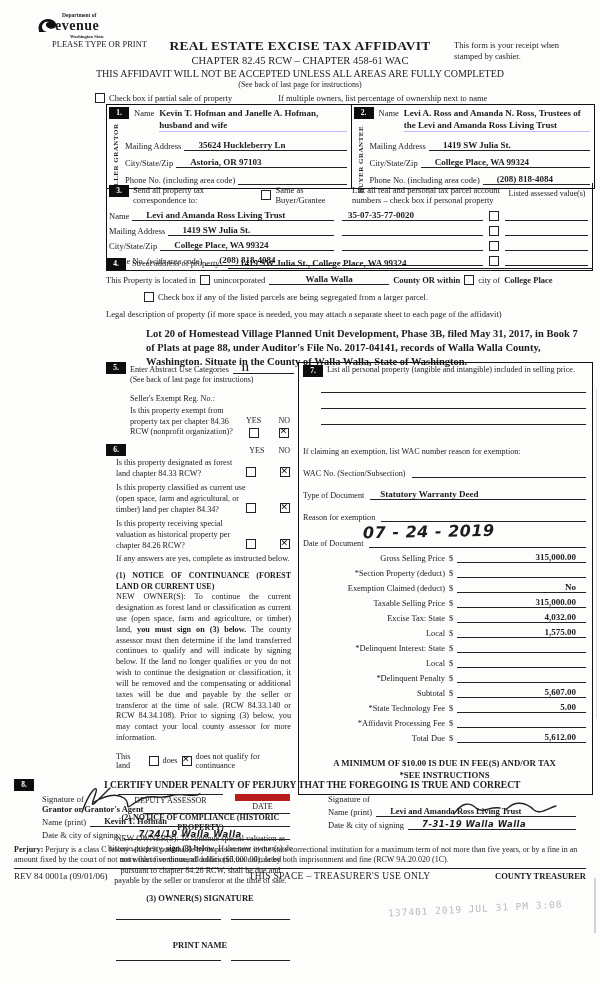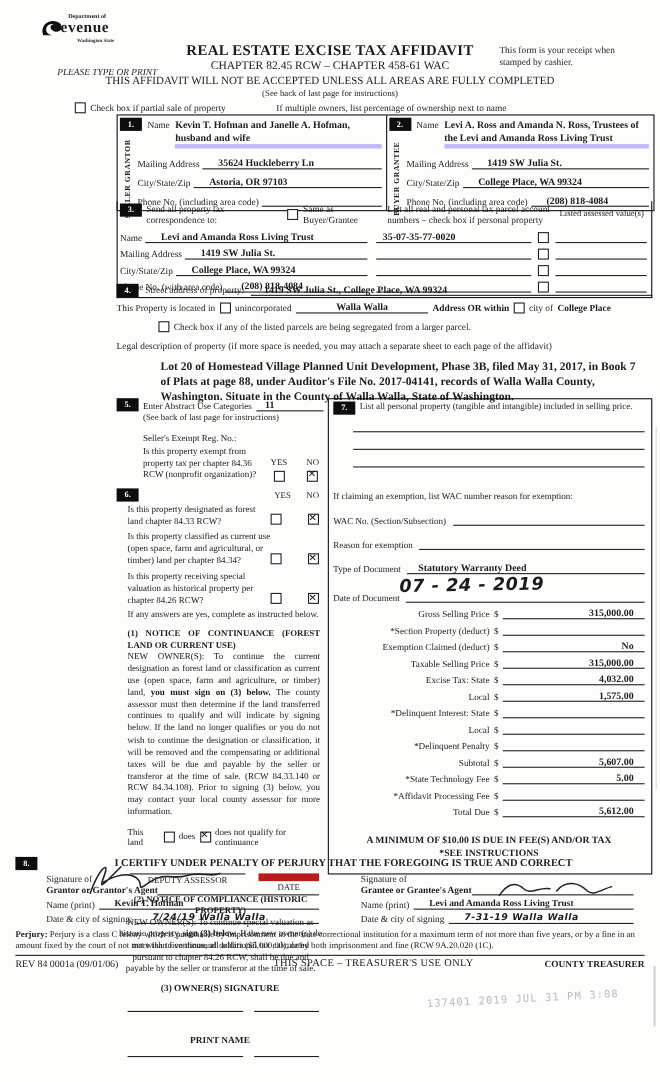--- a/index.html
+++ b/index.html
@@ -6,45 +6,45 @@
   .page{position:relative;width:600px;height:984px;background:#fdfdfc;margin:0 auto;
         font-family:"Liberation Serif",serif;color:#1c1c1c;font-size:9px;overflow:hidden;}
   .bold{font-weight:bold;}
   
   .logo{position:absolute;left:36px;top:12px;width:95px;}
   .logo-dept{font-size:5.5px;font-weight:bold;margin-left:26px;}
   .logo-row{display:flex;align-items:center;}
   .logo-swoosh{width:22px;height:16px;}
   .logo-name{font-size:14px;font-weight:bold;letter-spacing:.5px;margin-left:-3px;}
   .logo-state{font-size:4.5px;font-weight:bold;margin-left:34px;}
-  .please{position:absolute;left:52px;top:60px;font-size:8.5px;font-style:italic;}
+  .please{position:absolute;left:52px;top:39px;font-size:8.5px;}
   .titleblock{position:absolute;left:120px;top:38px;width:360px;text-align:center;}
   .title{font-size:13.5px;font-weight:bold;letter-spacing:.3px;}
   .chapter{font-size:10.5px;margin-top:1px;}
   .receipt{position:absolute;right:38px;top:40px;width:108px;font-size:8.5px;line-height:1.25;}
   .warning{position:absolute;left:0;top:68px;width:100%;text-align:center;font-size:10px;font-weight:normal;}
   .seeback{position:absolute;left:0;top:80px;width:100%;text-align:center;font-size:8px;}
   
   .numbox{display:inline-block;background:#0d0d0d;color:#fff;font-weight:bold;font-size:7.5px;
           padding:1px 0 2px;width:20px;text-align:center;flex:none;}
   .cb{display:inline-block;width:8px;height:8px;border:1px solid #222;background:#fff;flex:none;
       position:relative;vertical-align:-1px;}
   .cb.checked::after{content:"✕";position:absolute;left:-0.5px;top:-1.5px;font-size:9px;line-height:9px;color:#111;}
   .hw{font-family:"DejaVu Sans",sans-serif;font-style:italic;letter-spacing:.5px;}
   
   .toprow{position:absolute;left:0;top:93px;width:100%;display:flex;font-size:8.5px;}
-  .toprow .left{margin-left:68px;display:flex;align-items:center;gap:4px;}
+  .toprow .left{margin-left:95px;display:flex;align-items:center;gap:4px;}
   .toprow .right{margin-left:46px;}
   
   .parties{position:absolute;left:106px;top:104px;width:487px;border:1.5px solid #111;display:flex;}
   .party{width:50%;padding:2px 4px 3px 2px;box-sizing:border-box;}
   .party.sep{border-left:1.5px solid #111;}
   .party .namerow{display:flex;gap:5px;align-items:flex-start;}
   .party .nlbl{font-size:8.5px;margin-top:1px;}
-  .party .nval{flex:1;font-weight:bold;font-size:9px;border-bottom:4px solid #c4b5fd;line-height:1.35;
+  .party .nval{flex:1;font-weight:bold;font-size:9px;border-bottom:1px solid #c4b5fd;line-height:1.35;
                box-decoration-break:clone;-webkit-box-decoration-break:clone;}
   .party .lower{display:flex;margin-top:2px;}
   .vlabel{width:16px;flex:none;display:flex;align-items:center;justify-content:center;}
   .vlabel .rot{transform:rotate(-90deg);font-size:7px;font-weight:bold;letter-spacing:.5px;
                white-space:nowrap;line-height:1.3;text-align:center;}
   .fields{flex:1;}
   .frow{display:flex;align-items:flex-end;margin-top:6px;font-size:8.5px;gap:3px;}
   .frow .fv{flex:1;border-bottom:1px solid #222;font-weight:bold;font-size:9px;padding-left:14px;min-height:10px;}
   
   .sec3{position:absolute;left:106px;top:183px;width:487px;border:1.5px solid #111;border-top:none;
@@ -287,21 +287,21 @@
       <span>Street address of property:</span>
       <span class="s4street">1419 SW Julia St., College Place, WA  99324</span>
     </div>
   </div>
   <div class="sec4b">
     <div class="locrow">
       <span>This Property is located in</span>
       <span class="cb"></span>
       <span>unincorporated</span>
       <span class="loccounty">Walla Walla</span>
-      <span class="bold">Address OR  within</span>
+      <span class="bold">County OR  within</span>
       <span class="cb"></span>
       <span>city of</span>
       <span class="bold">College Place</span>
     </div>
     <div class="segrow">
       <span class="cb"></span>
       <span>Check box if any of the listed parcels are being segregated from a larger parcel.</span>
     </div>
     <div class="legallbl">Legal description of property (if more space is needed, you may attach a separate sheet to each page of the affidavit)</div>
     <div class="legal">Lot 20 of Homestead Village Planned Unit Development, Phase 3B, filed May 31, 2017, in Book 7 of Plats at page 88, under Auditor's File No. 2017-04141, records of Walla Walla County, Washington. Situate in the County of Walla Walla, State of Washington.</div>
@@ -402,26 +402,26 @@
       </div>
       <div class="s7blank"></div>
       <div class="s7blank"></div>
       <div class="s7blank"></div>
       <div class="s7note">If claiming an exemption, list WAC number reason for exemption:</div>
       <div class="s7frow">
           <span class="lbl">WAC No. (Section/Subsection)</span>
           <span class="val"></span>
         </div>
       <div class="s7frow">
+          <span class="lbl">Type of Document</span>
+          <span class="val">Statutory Warranty Deed</span>
+        </div>
+      <div class="s7frow">
           <span class="lbl">Reason for exemption</span>
           <span class="val"></span>
-        </div>
-      <div class="s7frow">
-          <span class="lbl">Type of Document</span>
-          <span class="val">Statutory Warranty Deed</span>
         </div>
       <div class="dated">
         <span class="lbl">Date of Document</span>
         <span class="val"></span>
         <span class="hw hwdate">07 - 24 - 2019</span>
       </div>
 
       <div class="mrow">
           <span class="mlbl">Gross Selling Price</span>
           <span class="mdollar">$</span>
@@ -517,24 +517,20 @@
         <div class="s8r3">
             <span>Date &amp; city of signing:</span>
             <span class="val hw">7/24/19   Walla Walla</span>
           </div>
       </div>
       <div class="s8col">
         <svg class="s8sig" style="left:150px;top:2px;width:110px;height:26px;" viewBox="0 0 110 26">
           <path d="M4 18 C12 6 20 6 26 12 C32 18 40 10 50 12 M56 14 C64 4 76 6 84 14 C90 19 98 12 106 10" stroke="#222" stroke-width="1.3" fill="none" stroke-linecap="round"></path>
         </svg>
         <div class="s8r1">Signature of</div>
-        <div class="s8r2">
-            <span>Grantee or Grantee's Agent</span>
-            <span class="tail"></span>
-          </div>
         <div class="s8r3">
             <span>Name (print)</span>
             <span class="val">Levi and Amanda Ross Living Trust</span>
           </div>
         <div class="s8r3">
             <span>Date &amp; city of signing</span>
             <span class="val hw">7-31-19   Walla Walla</span>
           </div>
       </div>
     </div>

